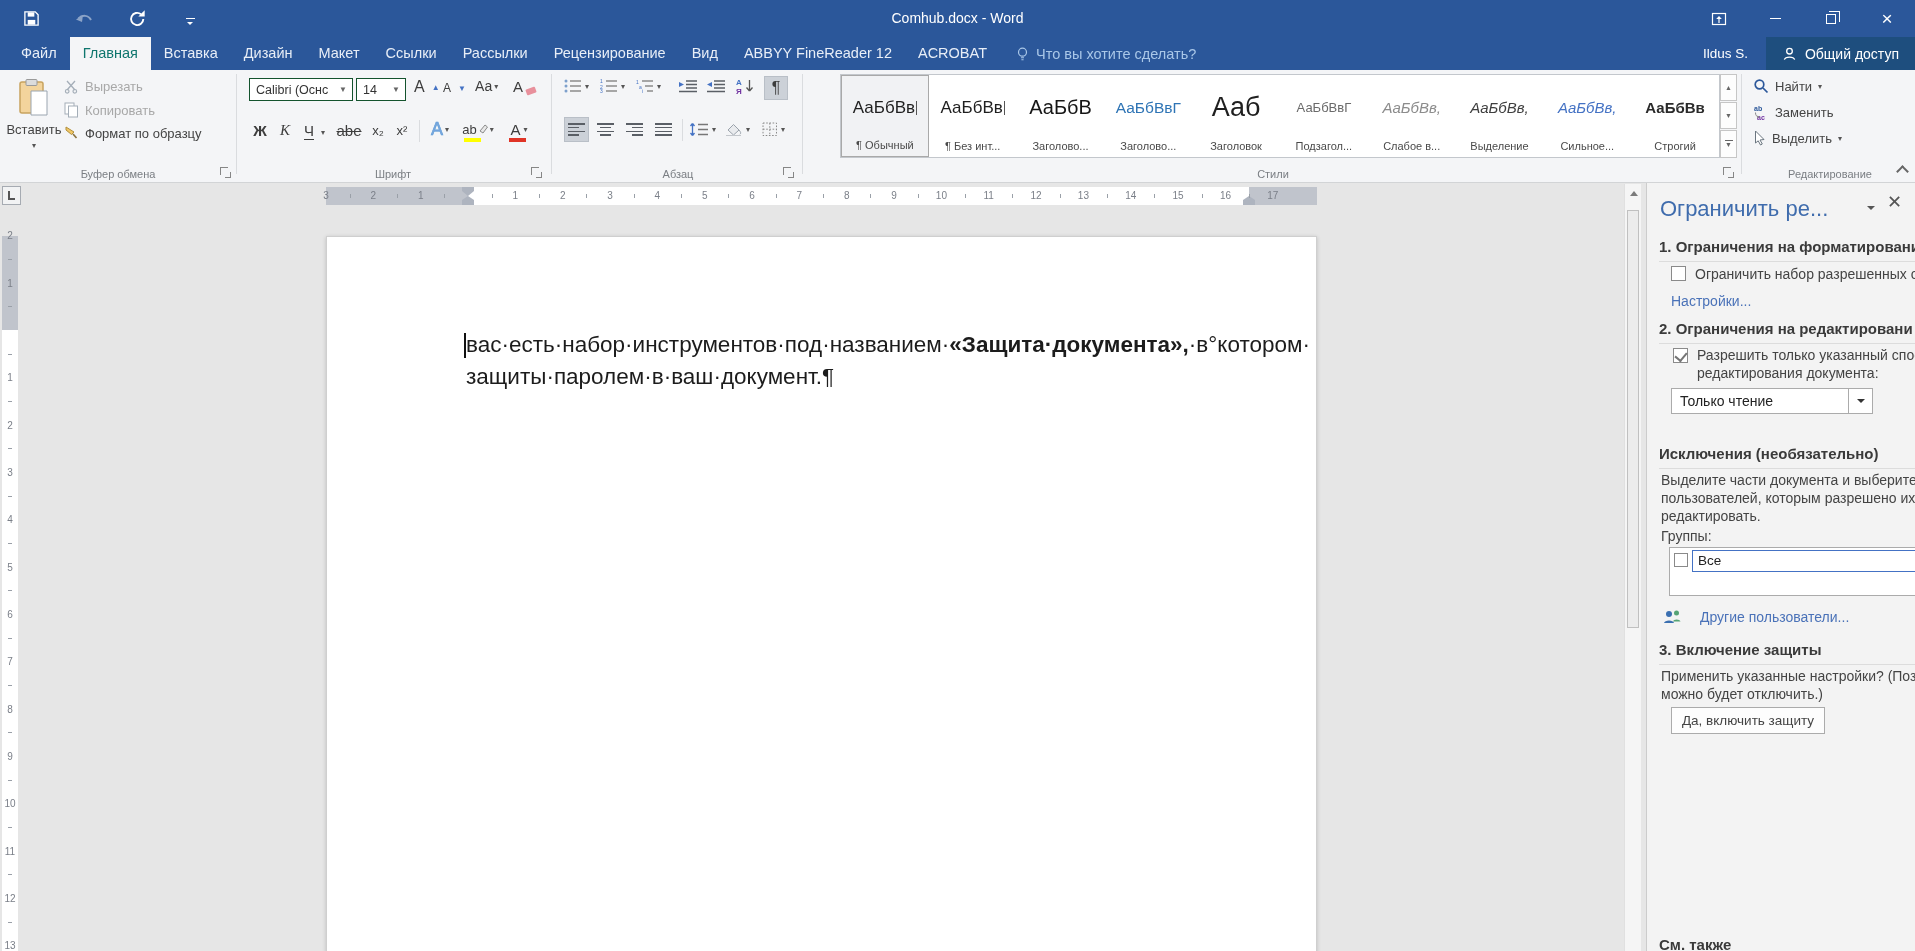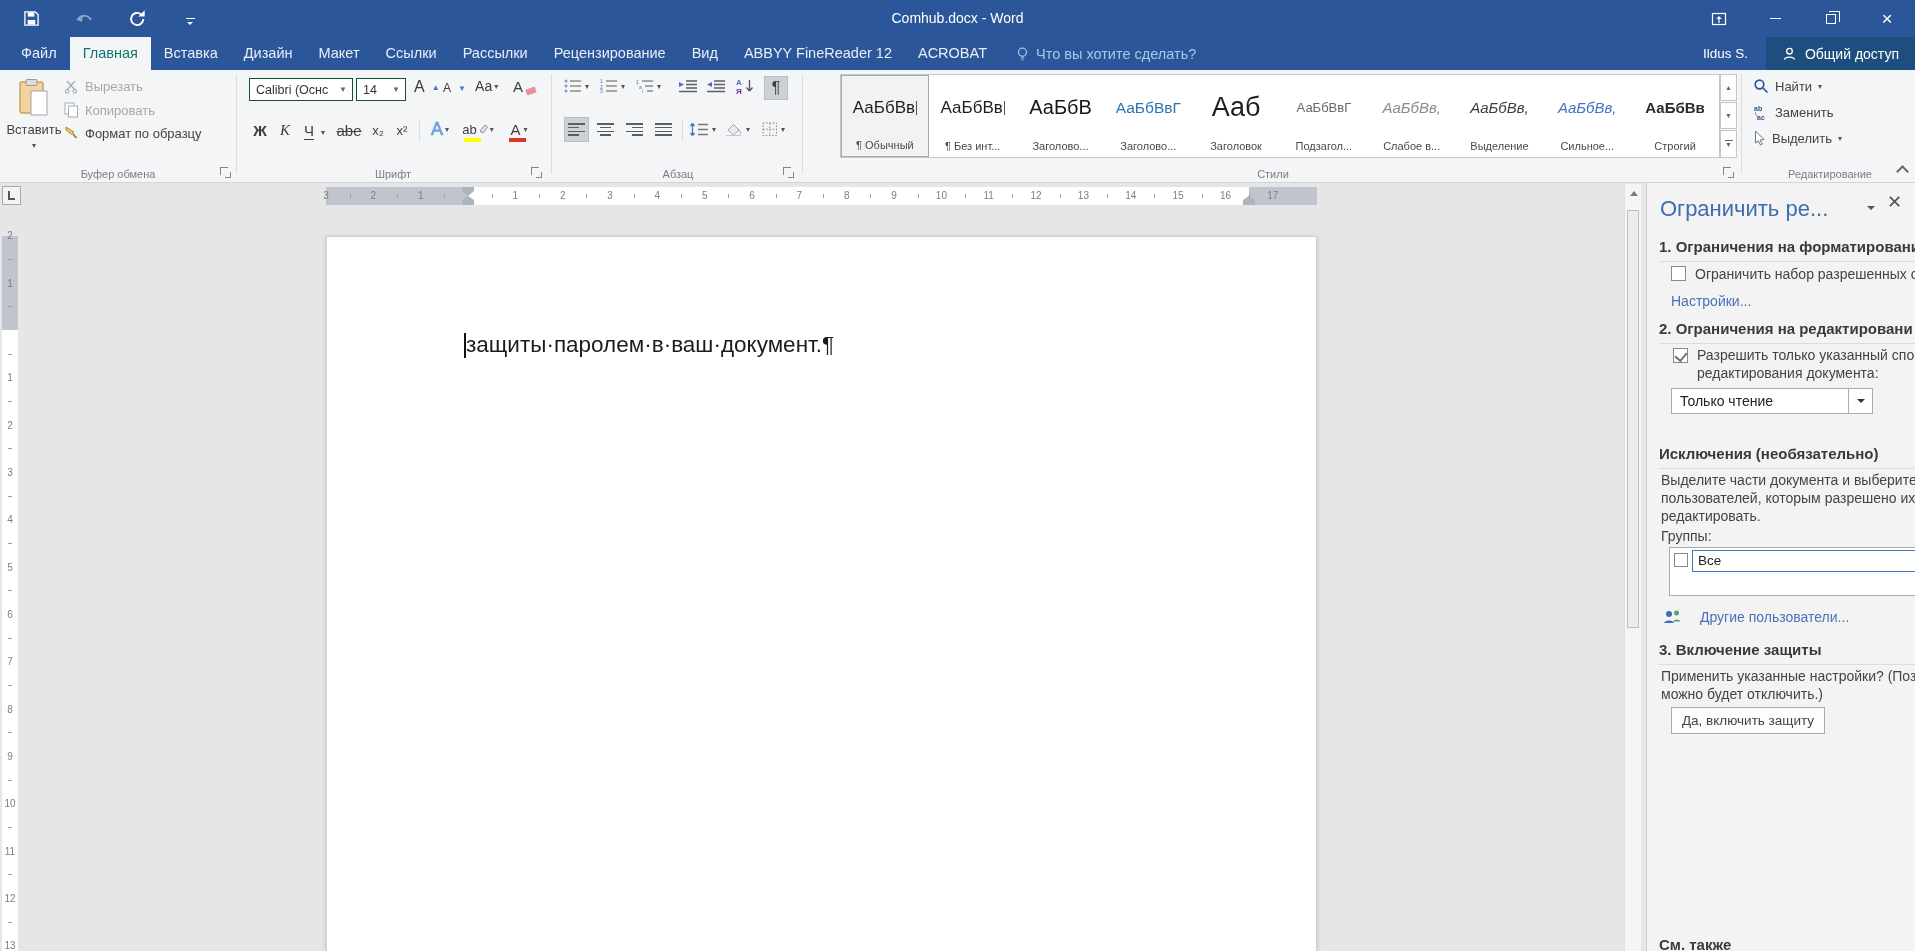--- a/index.html
+++ b/index.html
@@ -589,20 +589,21 @@
       <span class="vtick" style="top: 449.05px;"></span>
       <span class="vtick" style="top: 496.39px;"></span>
       <span class="vtick" style="top: 543.73px;"></span>
       <span class="vtick" style="top: 591.07px;"></span>
       <span class="vtick" style="top: 638.41px;"></span>
       <span class="vtick" style="top: 685.75px;"></span>
     </div>
 
   <div id="page"></div>
   <div id="doc-text">
+      <div class="doc-line"><span>вас·есть·набор·инструментов·под·названием·</span><span class="b">«Защита·документа»,</span><span>·в°котором·</span></div>
       <div class="doc-line"><span>защиты·паролем·в·ваш·документ.¶</span></div>
     </div>
   <div id="caret-doc"></div>
 
   <div id="vscroll">
     <span class="up">
         <i></i>
       </span>
     <span class="thumb"></span>
   </div>

